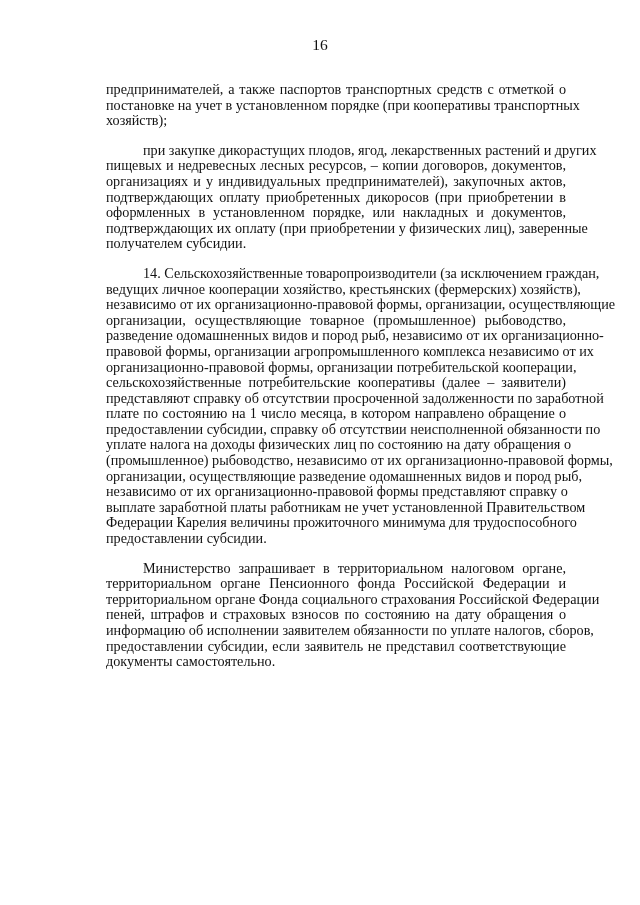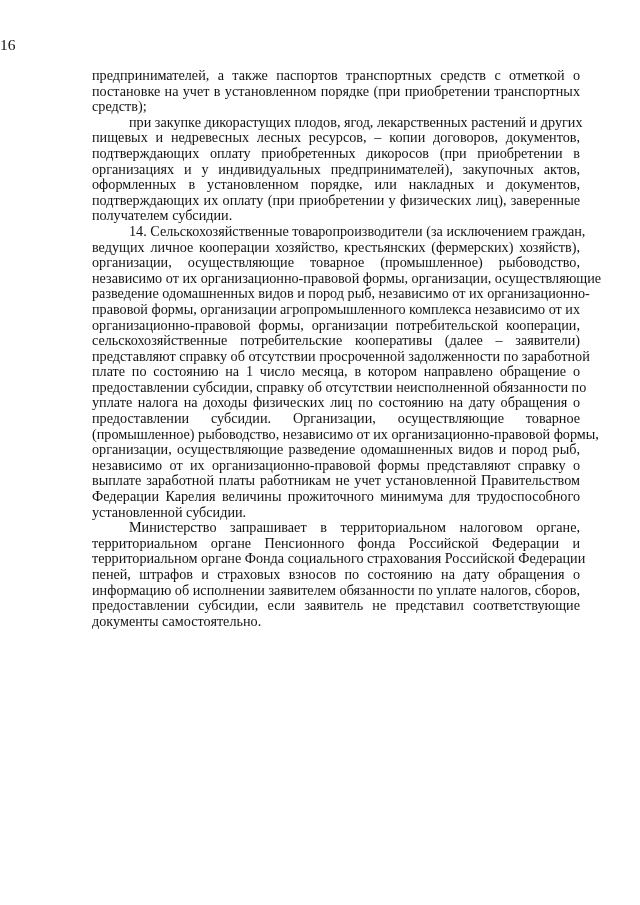--- a/index.html
+++ b/index.html
@@ -13,34 +13,35 @@
     position: relative;
     overflow: hidden;
     font-family: "Liberation Serif", "DejaVu Serif", serif;
     color: #111111;
   }
   .page-number {
     position: absolute;
     top: 36px;
     left: 0;
     width: 640px;
+    text-align: center;
     font-size: 15.5px;
     line-height: 18px;
   }
   .doc-body {
     position: absolute;
     top: 68px;
     left: 92px;
     width: 488px;
     font-size: 14.2px;
     line-height: 15.6px;
     text-align: justify;
   }
   .para {
-    margin: 0;
+    margin: 14px;
     padding: 0;
   }
   .line {
     display: block;
     text-align: justify;
     text-align-last: justify;
     white-space: nowrap;
     height: 15.6px;
     overflow: visible;
   }
@@ -53,54 +54,53 @@
 </style>
 </head>
 <body>
 
 <div class="page-number">16</div>
 
 <div class="doc-body">
 
   <div class="para">
     <span class="line">предпринимателей, а также паспортов транспортных средств с отметкой о</span>
-    <span class="line">постановке на учет в установленном порядке (при приобретении транспортных</span>
-    <span class="line last">средств);</span>
+    <span class="line">постановке на учет в установленном порядке (при кооперативы транспортных</span>
+    <span class="line last">хозяйств);</span>
   </div>
 
   <div class="para">
     <span class="line indent">при закупке дикорастущих плодов, ягод, лекарственных растений и других</span>
     <span class="line">пищевых и недревесных лесных ресурсов, – копии договоров, документов,</span>
+    <span class="line">организациях и у индивидуальных предпринимателей), закупочных актов,</span>
     <span class="line">подтверждающих оплату приобретенных дикоросов (при приобретении в</span>
-    <span class="line">организациях и у индивидуальных предпринимателей), закупочных актов,</span>
     <span class="line">оформленных в установленном порядке, или накладных и документов,</span>
     <span class="line">подтверждающих их оплату (при приобретении у физических лиц), заверенные</span>
     <span class="line last">получателем субсидии.</span>
   </div>
 
   <div class="para">
     <span class="line indent">14. Сельскохозяйственные товаропроизводители (за исключением граждан,</span>
     <span class="line">ведущих личное кооперации хозяйство, крестьянских (фермерских) хозяйств),</span>
+    <span class="line">независимо от их организационно-правовой формы, организации, осуществляющие</span>
     <span class="line">организации, осуществляющие товарное (промышленное) рыбоводство,</span>
-    <span class="line">независимо от их организационно-правовой формы, организации, осуществляющие</span>
     <span class="line">разведение одомашненных видов и пород рыб, независимо от их организационно-</span>
     <span class="line">правовой формы, организации агропромышленного комплекса независимо от их</span>
     <span class="line">организационно-правовой формы, организации потребительской кооперации,</span>
     <span class="line">сельскохозяйственные потребительские кооперативы (далее – заявители)</span>
     <span class="line">представляют справку об отсутствии просроченной задолженности по заработной</span>
     <span class="line">плате по состоянию на 1 число месяца, в котором направлено обращение о</span>
     <span class="line">предоставлении субсидии, справку об отсутствии неисполненной обязанности по</span>
     <span class="line">уплате налога на доходы физических лиц по состоянию на дату обращения о</span>
-    <span class="line">предоставлении субсидии. Организации, осуществляющие товарное</span>
     <span class="line">(промышленное) рыбоводство, независимо от их организационно-правовой формы,</span>
     <span class="line">организации, осуществляющие разведение одомашненных видов и пород рыб,</span>
     <span class="line">независимо от их организационно-правовой формы представляют справку о</span>
     <span class="line">выплате заработной платы работникам не учет установленной Правительством</span>
     <span class="line">Федерации Карелия величины прожиточного минимума для трудоспособного</span>
-    <span class="line last">установленной субсидии.</span>
+    <span class="line last">предоставлении субсидии.</span>
   </div>
 
   <div class="para">
     <span class="line indent">Министерство запрашивает в территориальном налоговом органе,</span>
     <span class="line">территориальном органе Пенсионного фонда Российской Федерации и</span>
     <span class="line">территориальном органе Фонда социального страхования Российской Федерации</span>
     <span class="line">пеней, штрафов и страховых взносов по состоянию на дату обращения о</span>
     <span class="line">информацию об исполнении заявителем обязанности по уплате налогов, сборов,</span>
     <span class="line">предоставлении субсидии, если заявитель не представил соответствующие</span>
     <span class="line last">документы самостоятельно.</span>

